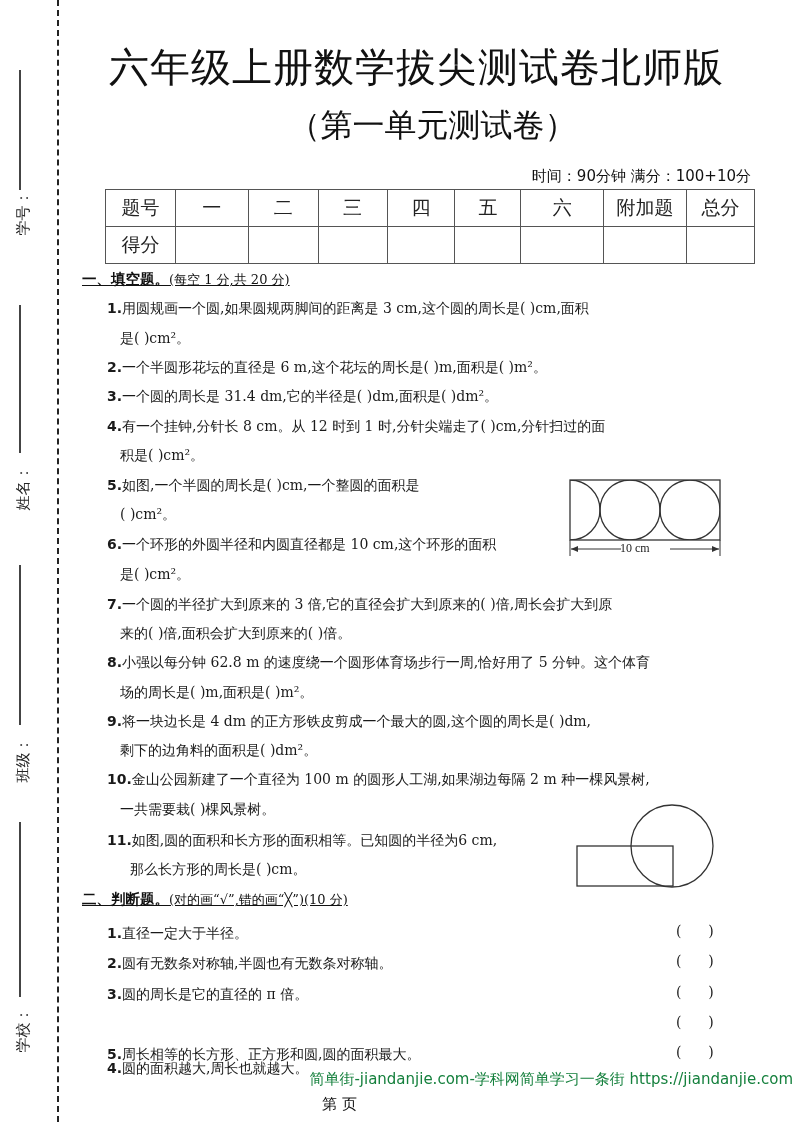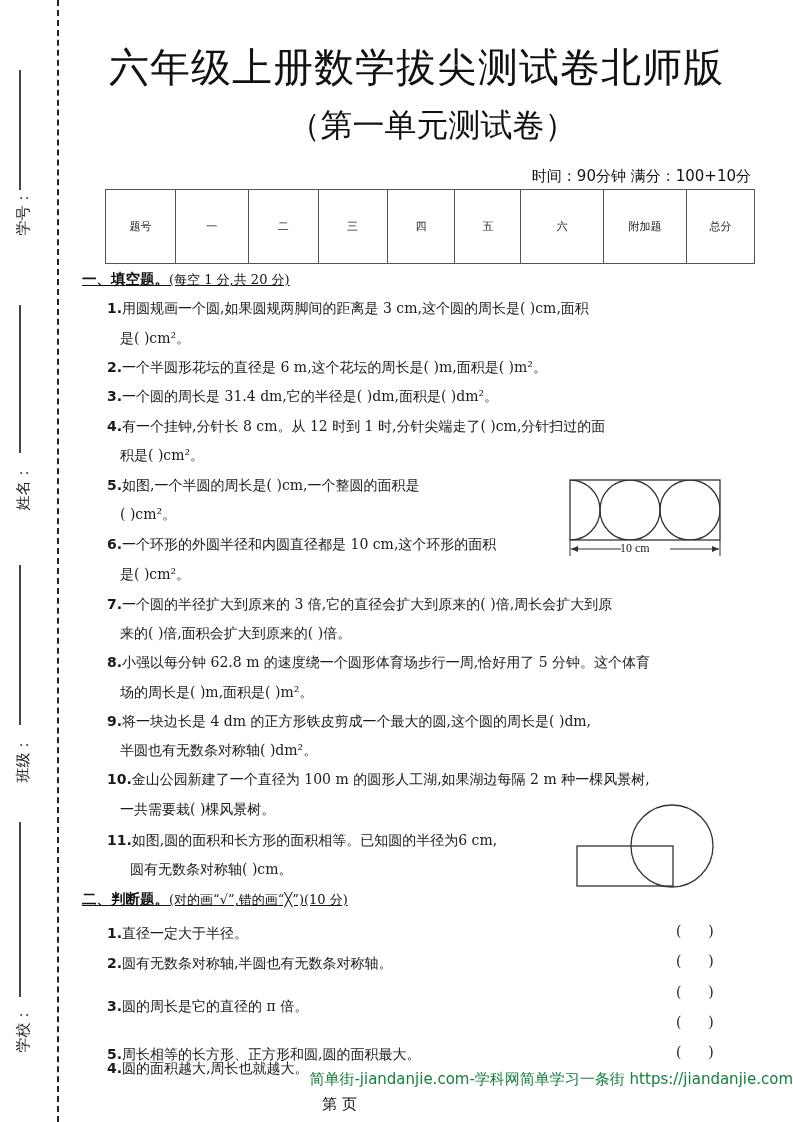--- a/index.html
+++ b/index.html
@@ -9,21 +9,21 @@
   
   .bind-dash { position: absolute; left: 57px; top: 0; height: 1122px; border-left: 2px dashed #222; }
   .bind-label { position: absolute; left: 0; width: 26px; font-family: "DejaVu Sans", sans-serif; font-size: 15px; color: #222; transform: rotate(-90deg); transform-origin: center; white-space: nowrap; text-align: center; }
   .bind-line { position: absolute; left: 19px; width: 1.5px; background: #444; }
 
   .title { position: absolute; left: 64px; width: 705px; top: 40px; text-align: center; font-family: "DejaVu Sans", sans-serif; font-size: 40px; letter-spacing: 1px; color: #111; }
   .subtitle { position: absolute; left: 80px; width: 705px; top: 104px; text-align: center; font-family: "DejaVu Sans", sans-serif; font-size: 32px; color: #111; }
   .meta { position: absolute; right: 42px; top: 167px; font-family: "DejaVu Sans", sans-serif; font-size: 15px; color: #111; }
 
   table.score { position: absolute; left: 105px; top: 189px; width: 650px; height: 75px; border-collapse: collapse; font-family: "DejaVu Sans", sans-serif; }
-  table.score td { border: 1px solid #555; text-align: center; font-size: 11px; color: #222; height: 37px; }
+  table.score td { border: 1px solid #555; text-align: center; font-size: 19px; color: #222; height: 37px; }
 
   .sec { position: absolute; left: 82px; font-size: 14px; color: #111; text-decoration: underline; }
   .sec b { font-family: "DejaVu Sans", sans-serif; font-weight: bold; font-size: 14.5px; }
   .sec .note { font-size: 13px; }
 
   .q { position: absolute; left: 107px; font-size: 14px; line-height: 20px; color: #1a1a1a; white-space: nowrap; }
   .q .num { font-weight: bold; font-family: "DejaVu Sans", sans-serif; }
   .q.cont { left: 120px; }
 
   .judge-paren { position: absolute; left: 676px; font-size: 14px; white-space: pre; color: #1a1a1a; }
@@ -58,20 +58,31 @@
       <tr>
     <td style="width:70px">题号</td>
     <td style="width:73px">一</td>
     <td style="width:70px">二</td>
     <td style="width:69px">三</td>
     <td style="width:68px">四</td>
     <td style="width:66px">五</td>
     <td style="width:83px">六</td>
     <td style="width:83px">附加题</td>
     <td style="width:68px">总分</td>
+  </tr>
+  <tr>
+    <td>得分</td>
+    <td></td>
+    <td></td>
+    <td></td>
+    <td></td>
+    <td></td>
+    <td></td>
+    <td></td>
+    <td></td>
   </tr>
 </tbody>
   </table>
 
 <div class="sec" style="top:270px;">
   <b>一、填空题。</b><span class="note">(每空 1 分,共 20 分)</span>
 </div>
 
 <div class="q" style="top:298px;"><span class="num">1.</span><span>用圆规画一个圆,如果圆规两脚间的距离是 3 cm,这个圆的周长是(            )cm,面积</span></div>
 <div class="q cont" style="top:328px;">是(          )cm²。</div>
@@ -108,44 +119,44 @@
 </svg>
 <div class="fig" style="left:620px;top:541px;font-size:12px;font-family:'Liberation Serif',serif;">10 cm</div>
 
 <div class="q" style="top:594px;"><span class="num">7.</span><span>一个圆的半径扩大到原来的 3 倍,它的直径会扩大到原来的(      )倍,周长会扩大到原</span></div>
 <div class="q cont" style="top:623px;">来的(      )倍,面积会扩大到原来的(      )倍。</div>
 
 <div class="q" style="top:652px;text-align:center;"><span class="num">8.</span><span>小强以每分钟 62.8 m 的速度绕一个圆形体育场步行一周,恰好用了 5 分钟。这个体育</span></div>
 <div class="q cont" style="top:682px;">场的周长是(        )m,面积是(          )m²。</div>
 
 <div class="q" style="top:711px;"><span class="num">9.</span><span>将一块边长是 4 dm 的正方形铁皮剪成一个最大的圆,这个圆的周长是(          )dm,</span></div>
-<div class="q cont" style="top:740px;">半圆也有无数条对称轴(          )dm²。</div>
+<div class="q cont" style="top:740px;">剩下的边角料的面积是(          )dm²。</div>
 
 <div class="q" style="top:769px;"><span class="num">10.</span><span>金山公园新建了一个直径为 100 m 的圆形人工湖,如果湖边每隔 2 m 种一棵风景树,</span></div>
 <div class="q cont" style="top:799px;">一共需要栽(        )棵风景树。</div>
 
 <div class="q" style="top:830px;"><span class="num">11.</span><span>如图,圆的面积和长方形的面积相等。已知圆的半径为6 cm,</span></div>
-<div class="q" style="top:859px;left:130px;">圆有无数条对称轴(          )cm。</div>
+<div class="q" style="top:859px;left:130px;">那么长方形的周长是(          )cm。</div>
 
 <svg class="fig" style="left:572px;top:800px;" width="160" height="90" viewBox="0 0 160 90">
   <rect x="5" y="46" width="96" height="40" fill="none" stroke="#333" stroke-width="1.3"></rect>
   <circle cx="100" cy="46" r="41" fill="none" stroke="#333" stroke-width="1.3"></circle>
 </svg>
 
 <div class="sec" style="top:890px;">
   <b>二、判断题。</b><span class="note">(对的画“√”,错的画“╳”)(10 分)</span>
 </div>
 
 <div class="q" style="top:923px;"><span class="num">1.</span><span>直径一定大于半径。</span></div>
 <div class="judge-paren" style="top:923px;">(      )</div>
 
 <div class="q" style="top:953px;"><span class="num">2.</span><span>圆有无数条对称轴,半圆也有无数条对称轴。</span></div>
 <div class="judge-paren" style="top:953px;">(      )</div>
 
-<div class="q" style="top:984px;margin-top:12px;"><span class="num">3.</span><span>圆的周长是它的直径的 π 倍。</span></div>
+<div class="q" style="top:984px;"><span class="num">3.</span><span>圆的周长是它的直径的 π 倍。</span></div>
 <div class="judge-paren" style="top:984px;">(      )</div>
 
 <div class="q" style="top:1014px;margin-top:44px;"><span class="num">4.</span><span>圆的面积越大,周长也就越大。</span></div>
 <div class="judge-paren" style="top:1014px;">(      )</div>
 
 <div class="q" style="top:1044px;"><span class="num">5.</span><span>周长相等的长方形、正方形和圆,圆的面积最大。</span></div>
 <div class="judge-paren" style="top:1044px;">(      )</div>
 
 <div class="footer">简单街-jiandanjie.com-学科网简单学习一条街 https://jiandanjie.com</div>
 <div class="pageno">第  页</div>

